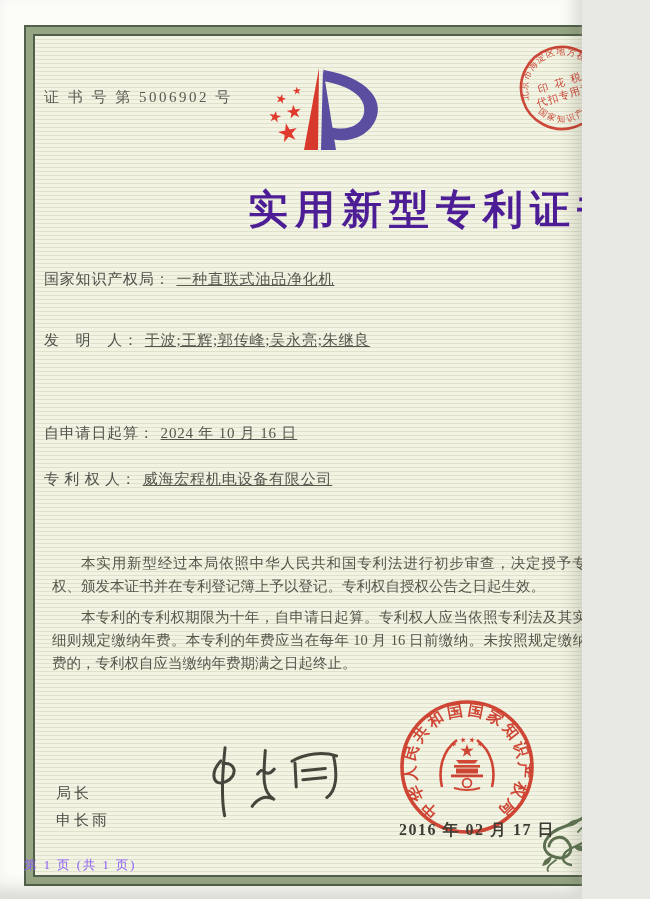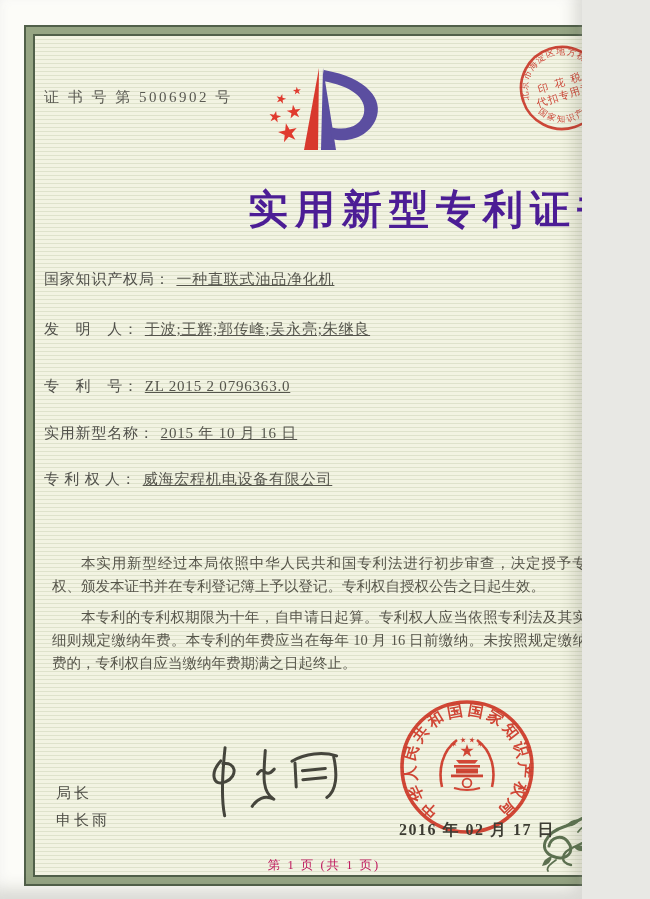--- a/index.html
+++ b/index.html
@@ -22,38 +22,38 @@
   }
   .cert-no{
     position:absolute;left:44px;top:88px;font-size:15px;letter-spacing:2.5px;color:#5a5a52;z-index:3;
   }
   .logo{position:absolute;left:252px;top:58px;z-index:2;}
   .title{
     position:absolute;left:24px;top:182px;width:600px;margin:0;text-align:right;
     font-size:40px;font-weight:600;letter-spacing:7px;color:#4c1d95;z-index:3;
   }
   .field{position:absolute;left:44px;font-size:15px;letter-spacing:0.8px;color:#50504a;z-index:3;white-space:nowrap;}
-  .f0{top:270px}.f1{top:320px}.f2{top:377px}.f3{top:424px}.f4{top:470px}.f5{top:516px}
+  .f0{top:270px}.f1{top:331px}.f2{top:377px}.f3{top:424px}.f4{top:470px}.f5{top:516px}
   .field .value{margin-left:6px;color:#55554c;text-decoration:underline;}
   .paras{
     position:absolute;left:44px;top:544px;width:566px;z-index:3;
     font-size:14.5px;line-height:23px;color:#56554a;text-align:justify;
   }
   .paras p{margin:8px;text-indent:2em;}
   .director{position:absolute;left:56px;top:768px;z-index:3;font-size:15px;letter-spacing:3px;color:#4c4c44;line-height:27px;margin-top:12px;}
   .signature{position:absolute;left:192px;top:738px;z-index:3;transform:rotate(-3deg);}
   .big-seal{position:absolute;left:392px;top:692px;z-index:4;opacity:0.92;mix-blend-mode:multiply;}
   .seal-date{
     position:absolute;left:399px;top:820px;z-index:5;font-size:16px;font-weight:600;
     letter-spacing:1.5px;color:#3d3c33;
   }
   .tax-stamp{position:absolute;left:514px;top:40px;z-index:5;opacity:0.9;mix-blend-mode:multiply;}
   .footer{
-    position:absolute;left:24px;top:857px;width:600px;text-align:center;z-index:3;
-    font-size:12.5px;letter-spacing:2px;color:#be185d;
+    position:absolute;left:24px;top:857px;width:600px;text-align:left;z-index:3;
+    font-size:12.5px;letter-spacing:2px;color:#8b5cf6;
   }
   .flourish{position:absolute;left:532px;top:772px;z-index:2;}
   svg text{font-family:"Liberation Serif","DejaVu Serif",serif;}
 </style>
 </head>
 <body>
 
 <div class="page">
 
   <div class="frame"></div>
@@ -114,25 +114,22 @@
   </svg>
 
   <h1 class="title">实用新型专利证书</h1>
 
   <div class="field f0">
     <span class="label">国家知识产权局：</span><span class="value">一种直联式油品净化机</span>
   </div>
   <div class="field f1">
     <span class="label">发　明　人：</span><span class="value">于波;王辉;郭传峰;吴永亮;朱继良</span>
   </div>
-  <div class="field f2">
-    <span class="label">专　利　号：</span><span class="value">ZL 2015 2 0796363.0</span>
-  </div>
   <div class="field f3">
-    <span class="label">实用新型名称：</span><span class="value">2015 年 10 月 16 日</span>
+    <span class="label">自申请日起算：</span><span class="value">2024 年 10 月 16 日</span>
   </div>
   <div class="field f4">
     <span class="label">专 利 权 人：</span><span class="value">威海宏程机电设备有限公司</span>
   </div>
 
   <div class="paras">
     <p>本实用新型经过本局依照中华人民共和国专利法进行初步审查，决定授予专利权、颁发本证书并在专利登记簿上予以登记。专利权自授权公告之日起生效。</p>
     <p>本专利的专利权期限为十年，自申请日起算。专利权人应当依照专利法及其实施细则规定缴纳年费。本专利的年费应当在每年 10 月 16 日前缴纳。未按照规定缴纳年费的，专利权自应当缴纳年费期满之日起终止。</p>
   </div>
 

